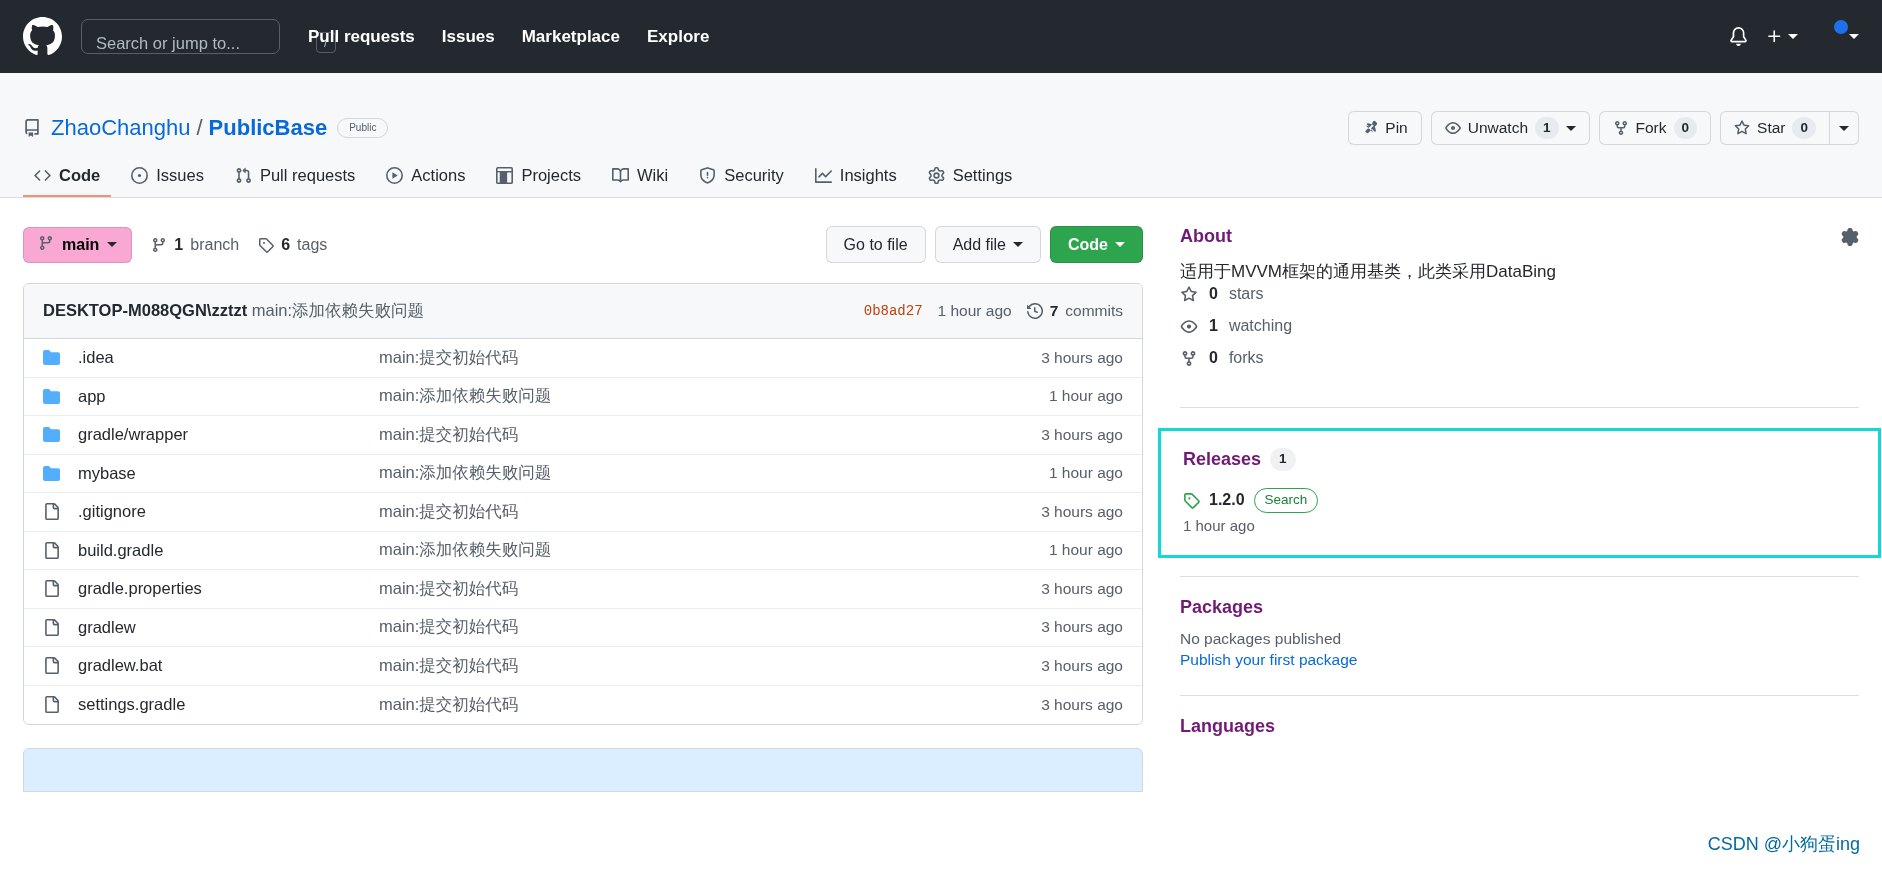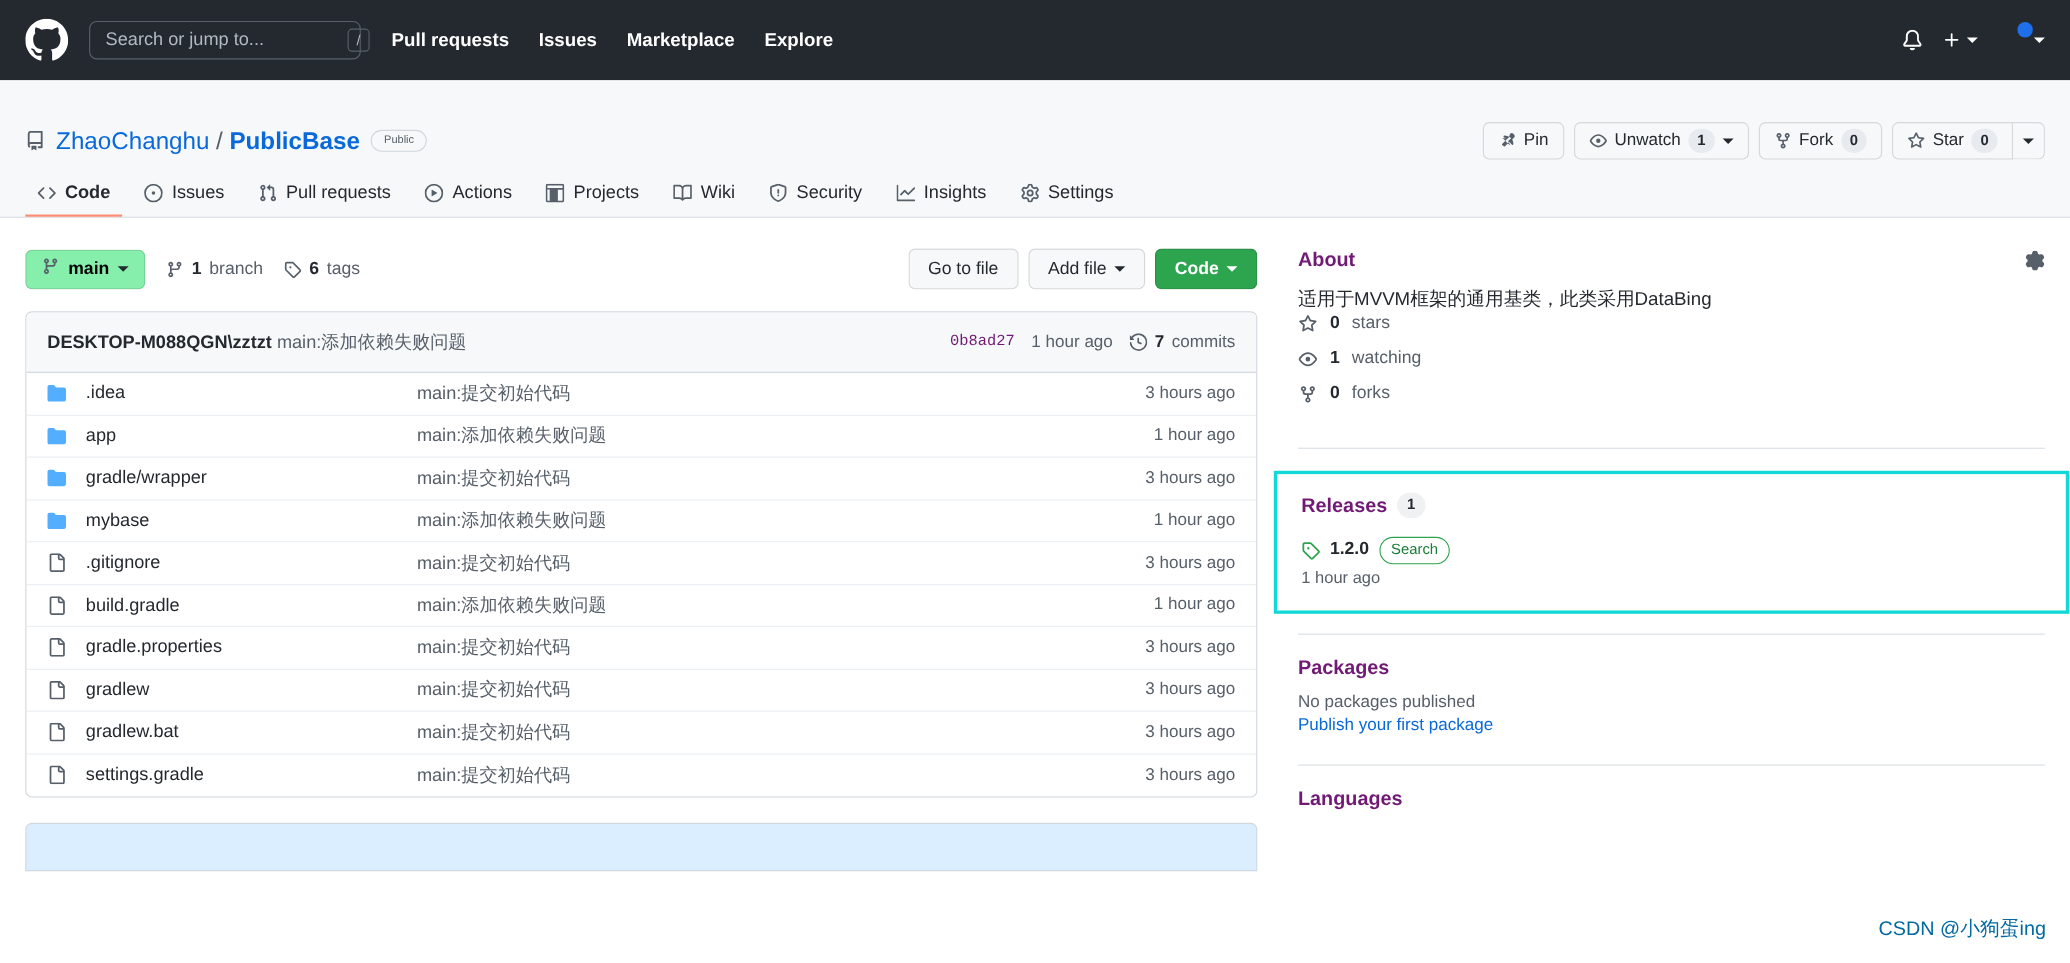--- a/index.html
+++ b/index.html
@@ -18,26 +18,26 @@
     background: #24292f;
     display: flex;
     align-items: center;
     padding: 0 23px;
     color: #ffffff;
   }
   .gh-logo { width: 39px; height: 39px; flex: none; margin-right: 19px; }
   .gh-logo svg { display: block; width: 39px; height: 39px; fill: #ffffff; }
 
   .search-box {
-    width: 247px;
+    width: 199px;
     height: 35px;
     border: 1px solid #57606a;
     border-radius: 7px;
     display: flex;
-    align-items: center;
+    align-items: flex-end;
     padding: 0 9px 0 14px;
     margin-right: 28px;
   }
   .search-box input {
     flex: 1;
     background: transparent;
     border: none;
     outline: none;
     color: #ffffff;
     font-size: 16.5px;
@@ -164,21 +164,21 @@
   .tab.active { font-weight: bold; border-bottom-color: #fd8c73; }
 
   
   .page { display: flex; padding: 28px 23px 0 23px; gap: 28px; }
   .col-main { width: 1120px; flex: none; }
   .col-side { flex: 1; min-width: 0; padding-left: 9px; }
 
   .file-toolbar { display: flex; align-items: center; gap: 19px; margin-bottom: 20px; }
   .branch-btn {
     display: flex; align-items: center; gap: 8px;
-    background: #86efac;
+    background: #f9a8d4;
     border: 1px solid rgba(27,31,36,0.15);
     border-radius: 6px;
     padding: 6px 14px;
     height: 36px;
     font-size: 16px;
     font-weight: bold;
     cursor: pointer;
   }
   .branch-btn svg { fill: #57606a; }
   .meta-link {
@@ -215,21 +215,21 @@
     display: flex;
     align-items: center;
     padding: 14px 19px;
     min-height: 55px;
   }
   .commit-msg { font-size: 16.5px; color: #57606a; }
   .commit-msg b { color: #24292f; font-weight: bold; }
   .commit-right { margin-left: auto; display: flex; align-items: center; gap: 15px; }
   .commit-sha {
     font-family: "Liberation Mono", "DejaVu Sans Mono", monospace;
-    font-size: 14px; color: #701a75;
+    font-size: 14px; color: #c2410c;
   }
   .commit-time { font-size: 15.5px; color: #57606a; }
   .commits-link { display: flex; align-items: center; gap: 7px; font-size: 15.5px; color: #57606a; cursor: pointer; }
   .commits-link svg { fill: #57606a; display: block; }
   .commits-link b { color: #24292f; }
 
   .file-row {
     display: flex;
     align-items: center;
     border-bottom: 1px solid #eaeef2;

